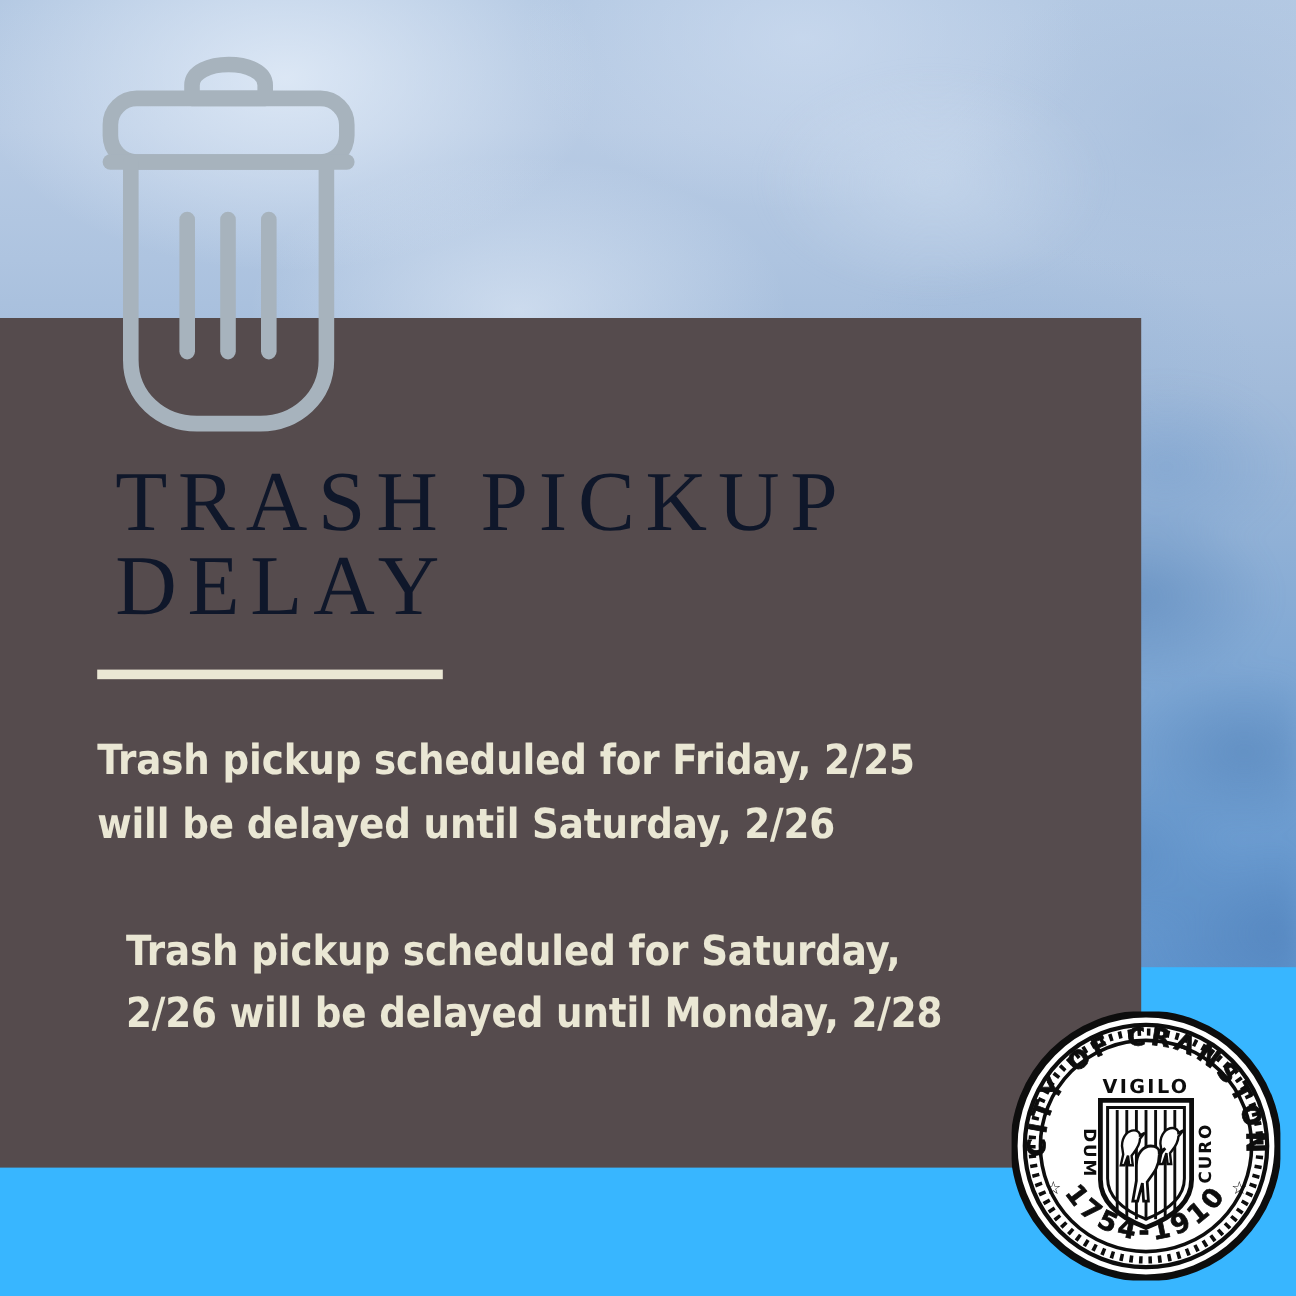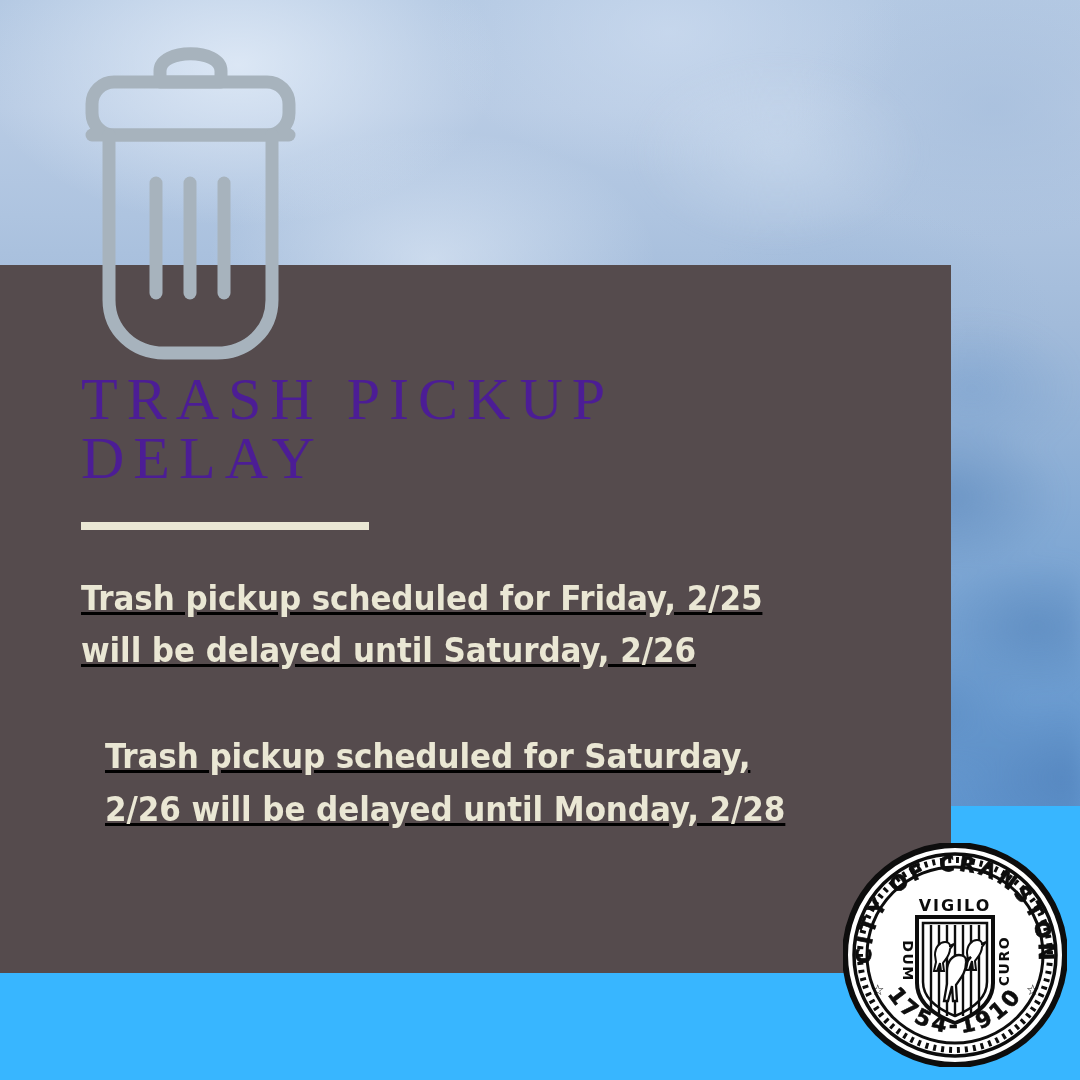--- a/index.html
+++ b/index.html
@@ -51,31 +51,31 @@
   
   .trash-icon{position:absolute;left:78px;top:28px;width:225px;height:345px;}
   .trash-icon svg{display:block;width:100%;height:100%;}
 
   
   .content{position:absolute;left:81px;top:370px;width:800px;}
 
   .title{
     font-family:"Liberation Serif","DejaVu Serif",serif;
     font-weight:400;
-    color:#4c1d95;
-    font-size:60px;
+    color:#0f172a;
+    font-size:71px;
     line-height:0.98;
     letter-spacing:9px;
-    margin:0;
+    margin:15px;
     white-space:pre-line;
   }
 
   .divider{margin-top:34px;width:288px;height:8px;background:#eae7d4;}
 
-  .body-text{margin-top:42px;text-decoration:underline;}
+  .body-text{margin-top:42px;}
   .para{
     font-family:"DejaVu Sans Condensed","Liberation Sans Narrow","Liberation Sans",sans-serif;
     font-weight:700;
     font-stretch:condensed;
     color:#eae7d4;
     font-size:34.5px;
     line-height:1.52;
     letter-spacing:-.1px;
     margin:0;
     white-space:pre-line;

